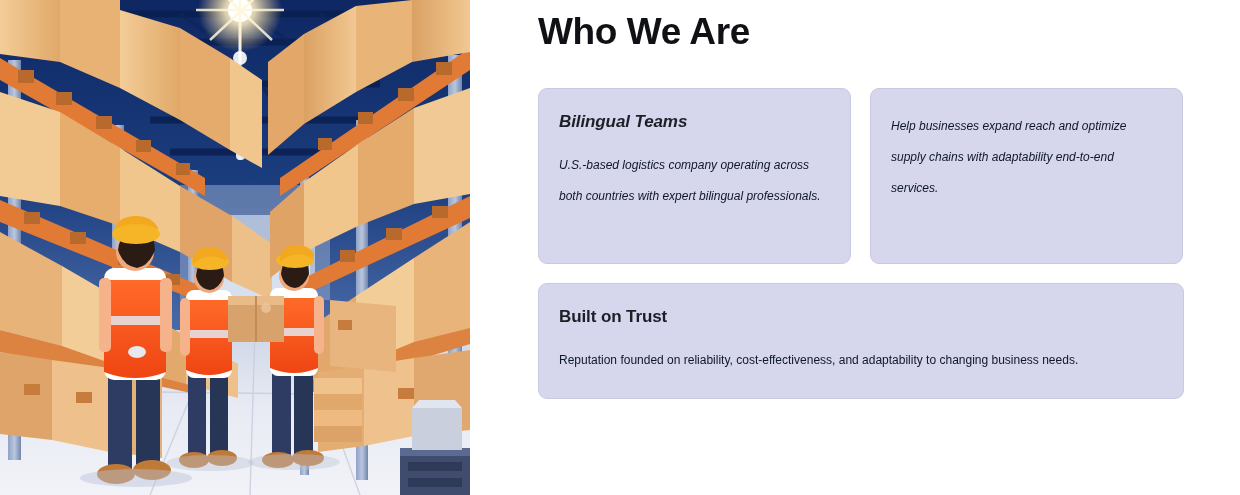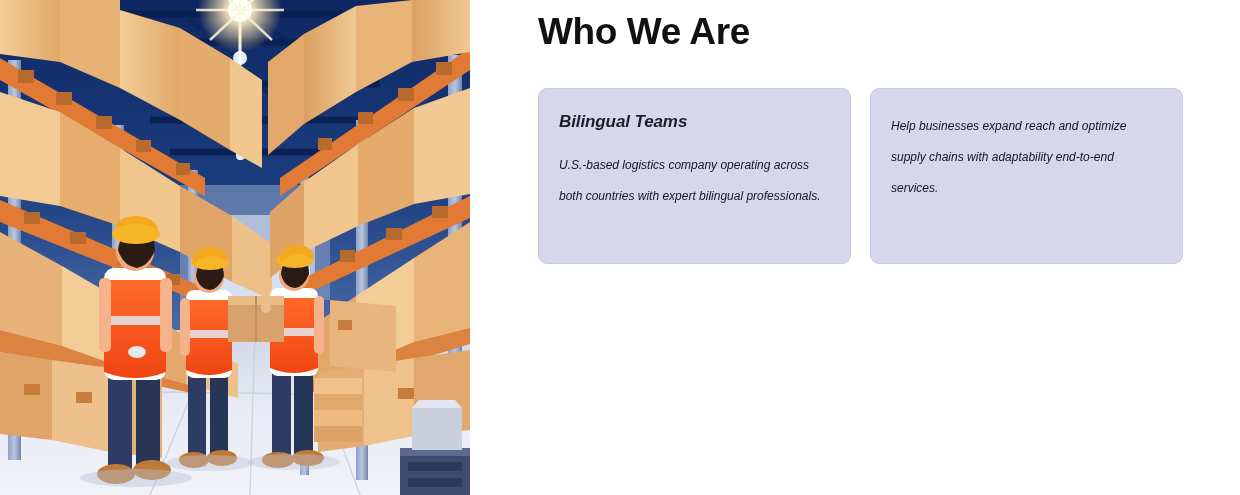--- a/index.html
+++ b/index.html
@@ -349,16 +349,20 @@
           <div class="card-title">Bilingual Teams</div>
           <div class="card-body">U.S.-based logistics company operating across both countries with expert bilingual professionals.</div>
         </div>
 
         <div class="card half">
           <div class="card-body">Help businesses expand reach and optimize supply chains with adaptability end-to-end services.</div>
         </div>
 
       </div>
 
+      <div class="card full">
+        <div class="card-title">Built on Trust</div>
+        <div class="card-body">Reputation founded on reliability, cost-effectiveness, and adaptability to changing business needs.</div>
+      </div>
 
     </div>
   </div>
 </div>
 
 </body></html>

